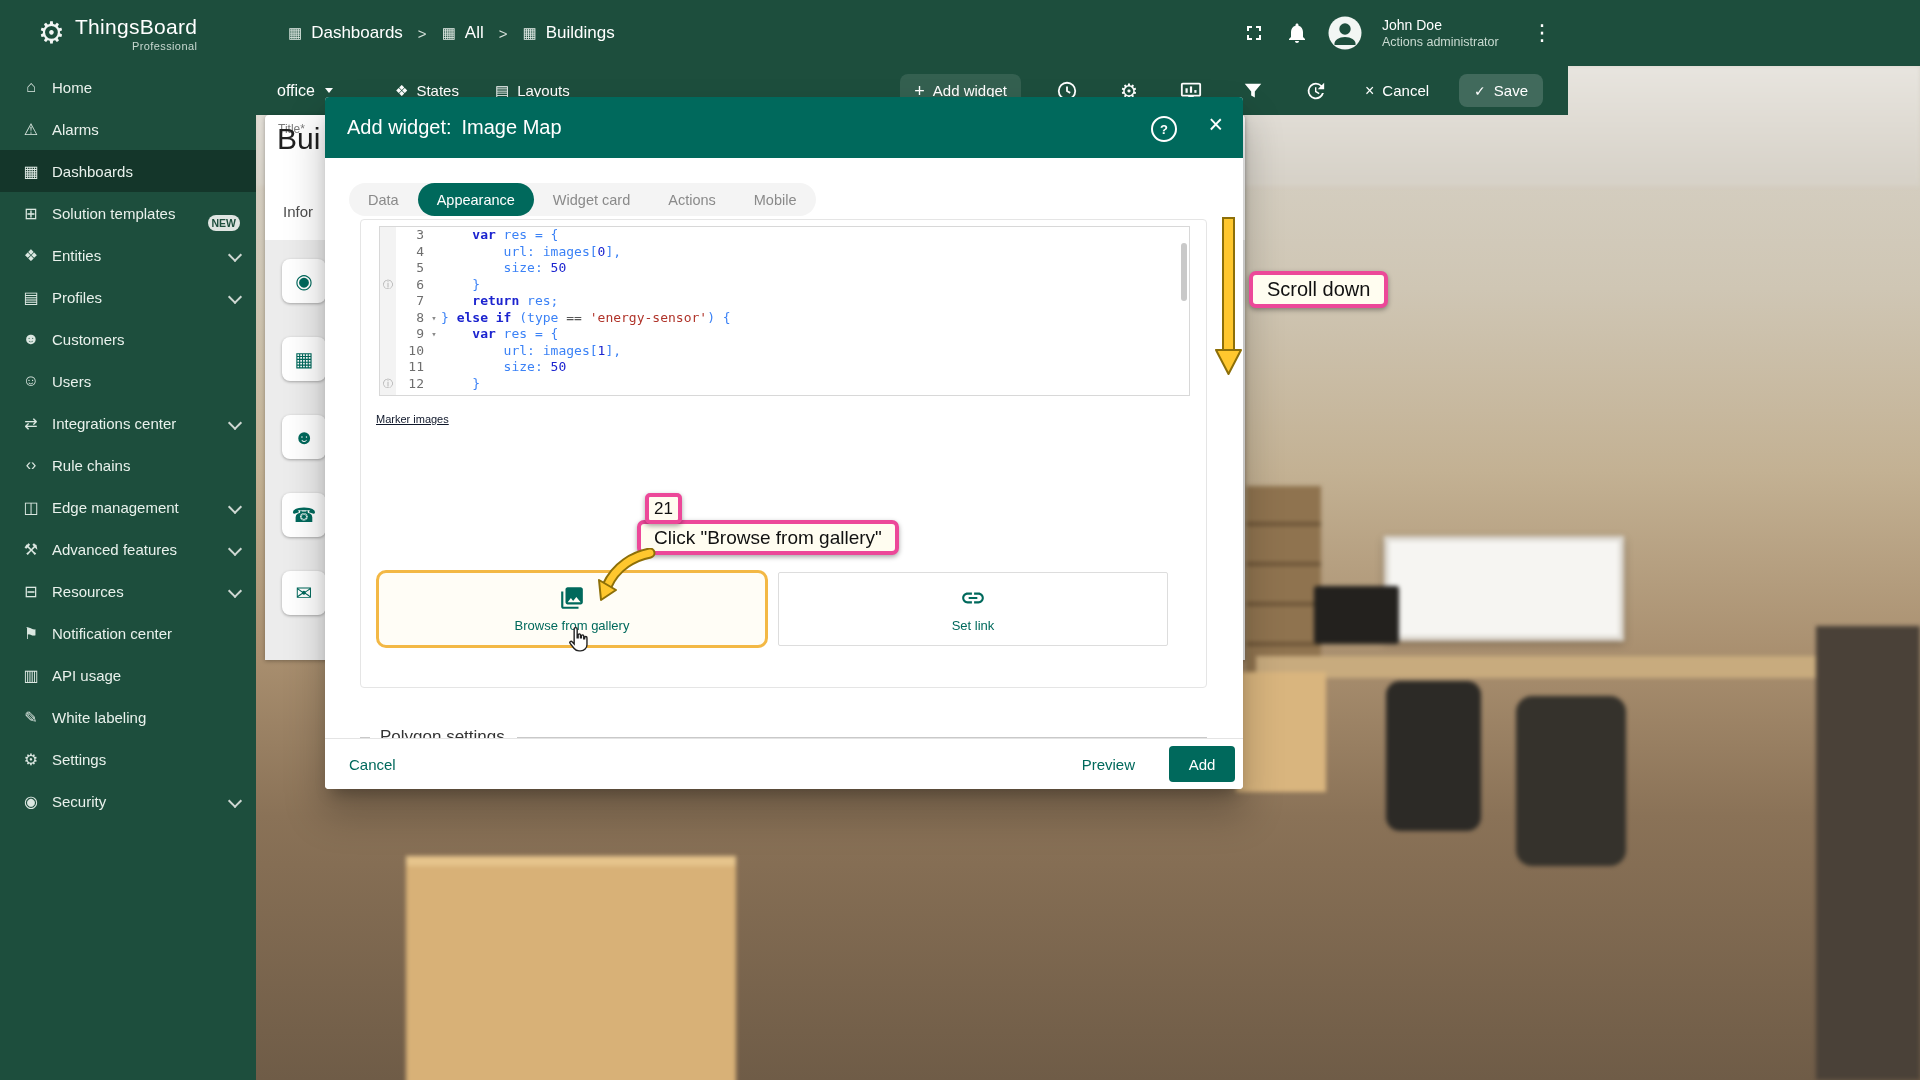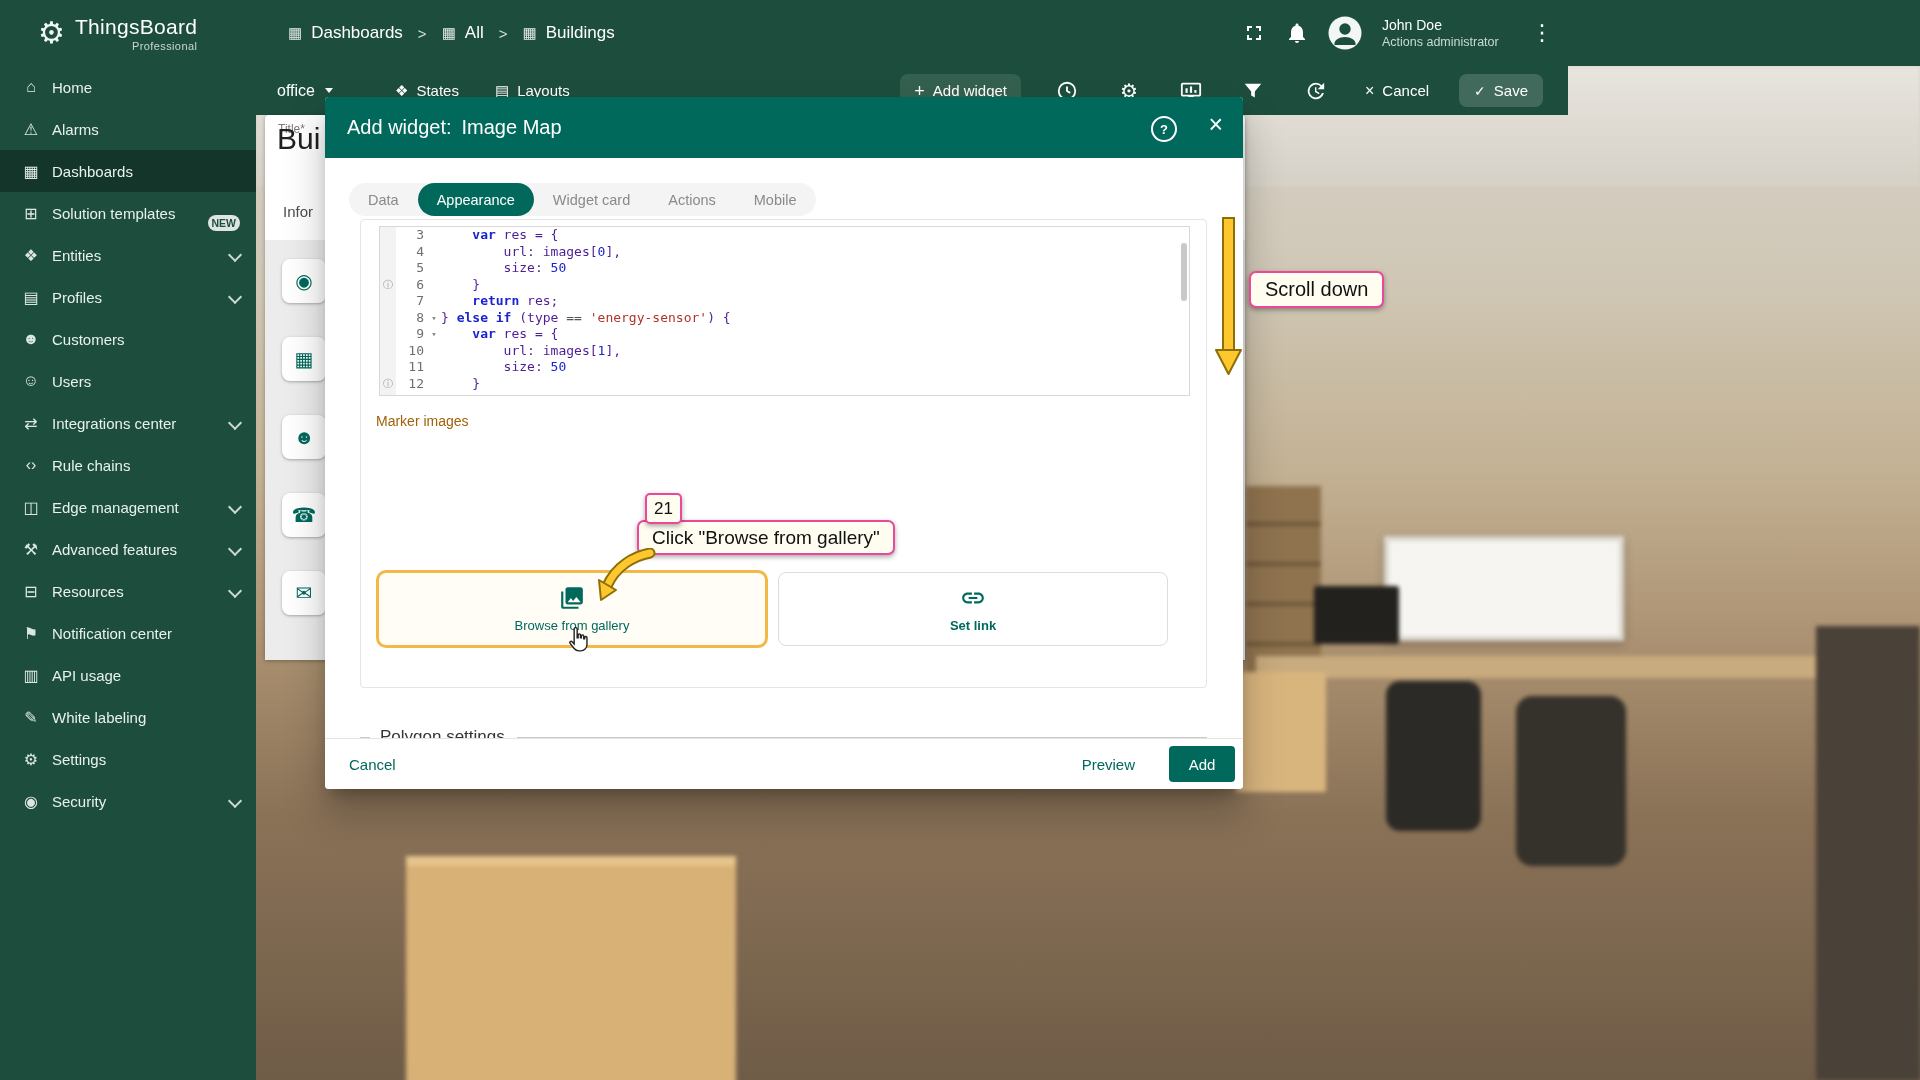--- a/index.html
+++ b/index.html
@@ -96,48 +96,48 @@
   .tab.active{background:#00695c;color:#fff;font-weight:500;}
   .m-section{position:absolute;left:35px;top:122px;width:847px;height:469px;border:1px solid #e5e5e5;border-radius:4px;box-sizing:border-box;}
   
   .code-editor{position:absolute;left:18px;top:6px;width:809px;height:168px;border:1px solid #d8d8d8;
                background:#fff;overflow:hidden;font-family:"DejaVu Sans Mono",monospace;font-size:13px;}
   .cl{display:flex;height:16.5px;line-height:16.5px;white-space:pre;}
   .cmargin{width:16px;background:#f3f3f3;color:#9e9e9e;font-size:10px;text-align:center;flex:none;}
   .gnum{width:28px;text-align:right;color:#6e6e6e;padding-right:3px;flex:none;}
   .fold{width:14px;color:#8a8a8a;font-size:9px;text-align:center;flex:none;}
   .ctext{flex:1;color:#2a2a2a;}
-  .tk-pl{color:#4c1d95;margin-top:8px;}
+  .tk-pl{color:#3b82f6;margin-top:8px;}
   .tk-kw{color:#1c24cf;font-weight:bold;}
   .tk-num{color:#1c24cf;}
   .tk-str{color:#b0342a;}
   .tk-op{color:#555;}
   .code-scrollbar{position:absolute;right:1px;top:2px;width:8px;height:162px;}
   .code-scrollbar .thumb{position:absolute;top:14px;left:1px;width:6px;height:58px;background:#c9c9c9;border-radius:3px;}
-  .marker-label{position:absolute;left:15px;top:193px;font-size:14px;color:#a16207;}
+  .marker-label{position:absolute;left:15px;top:193px;font-size:11px;color:#0f172a;text-decoration:underline;}
   .noimg-box{position:absolute;left:15px;top:223px;width:812px;height:106px;background:#f2f2f2;border-radius:3px;
              display:flex;align-items:center;justify-content:center;font-size:16px;color:#4a4a4a;}
   .img-buttons{position:absolute;left:15px;top:350px;width:812px;display:flex;gap:10px;align-items:center;}
   .img-btn{display:flex;flex-direction:column;align-items:center;justify-content:center;gap:7px;background:#fff;cursor:pointer;font-family:inherit;}
   .img-btn .lbl{font-size:13px;color:#00695c;}
   .img-btn svg{fill:#00695c;}
   .browse{width:392px;height:78px;border:3px solid #f3b845;border-radius:10px;background:#fffdf6;}
-  .setlink{width:390px;height:74px;border:1px solid #ddd;border-radius:8px;font-weight:bold;}
+  .setlink{width:390px;height:74px;border:1px solid #ddd;border-radius:2px;}
   .poly{position:absolute;left:35px;top:630px;width:847px;display:flex;align-items:center;color:#333;font-size:17px;}
   .poly::before{content:"";width:10px;height:1px;background:#c9c9c9;margin-right:10px;}
   .poly::after{content:"";flex:1;height:1px;background:#c9c9c9;margin-left:12px;}
   .m-footer{position:absolute;left:0;top:641px;width:100%;height:51px;background:#fff;border-top:1px solid #e4e4e4;
             border-radius:0 0 4px 4px;display:flex;align-items:center;padding:0 8px 0 18px;box-sizing:border-box;}
   .flink{color:#00695c;font-size:15px;font-weight:500;background:none;border:none;cursor:pointer;font-family:inherit;}
   .spacer{flex:1;}
   .preview-link{margin-right:28px;}
   .add-btn{width:66px;height:36px;background:#00695c;color:#fff;border:none;border-radius:4px;
            font-size:15px;cursor:pointer;font-family:inherit;}
   
-  .ann-box{position:absolute;background:#fffdf0;border:2px solid #ec4899;border-radius:7px;
+  .ann-box{position:absolute;background:#fffdf0;border:4px solid #ec4899;border-radius:7px;
            box-shadow:0 2px 5px rgba(0,0,0,.35);color:#111;display:flex;align-items:center;justify-content:center;box-sizing:border-box;}
   .ann-badge{left:645px;top:493px;width:37px;height:31px;font-size:17px;z-index:22;border-radius:5px;}
   .ann-tip{left:637px;top:520px;height:35px;padding:0 13px;font-size:19px;z-index:21;}
   .ann-scroll-tip{left:1249px;top:271px;height:37px;padding:0 14px;font-size:20px;z-index:21;}
   .ann-svg{position:absolute;z-index:23;}
   .clickarrow{left:592px;top:548px;}
   .scrollarrow{left:1213px;top:216px;}
   .handcursor{left:566px;top:626px;z-index:24;}
 </style>
 </head>

